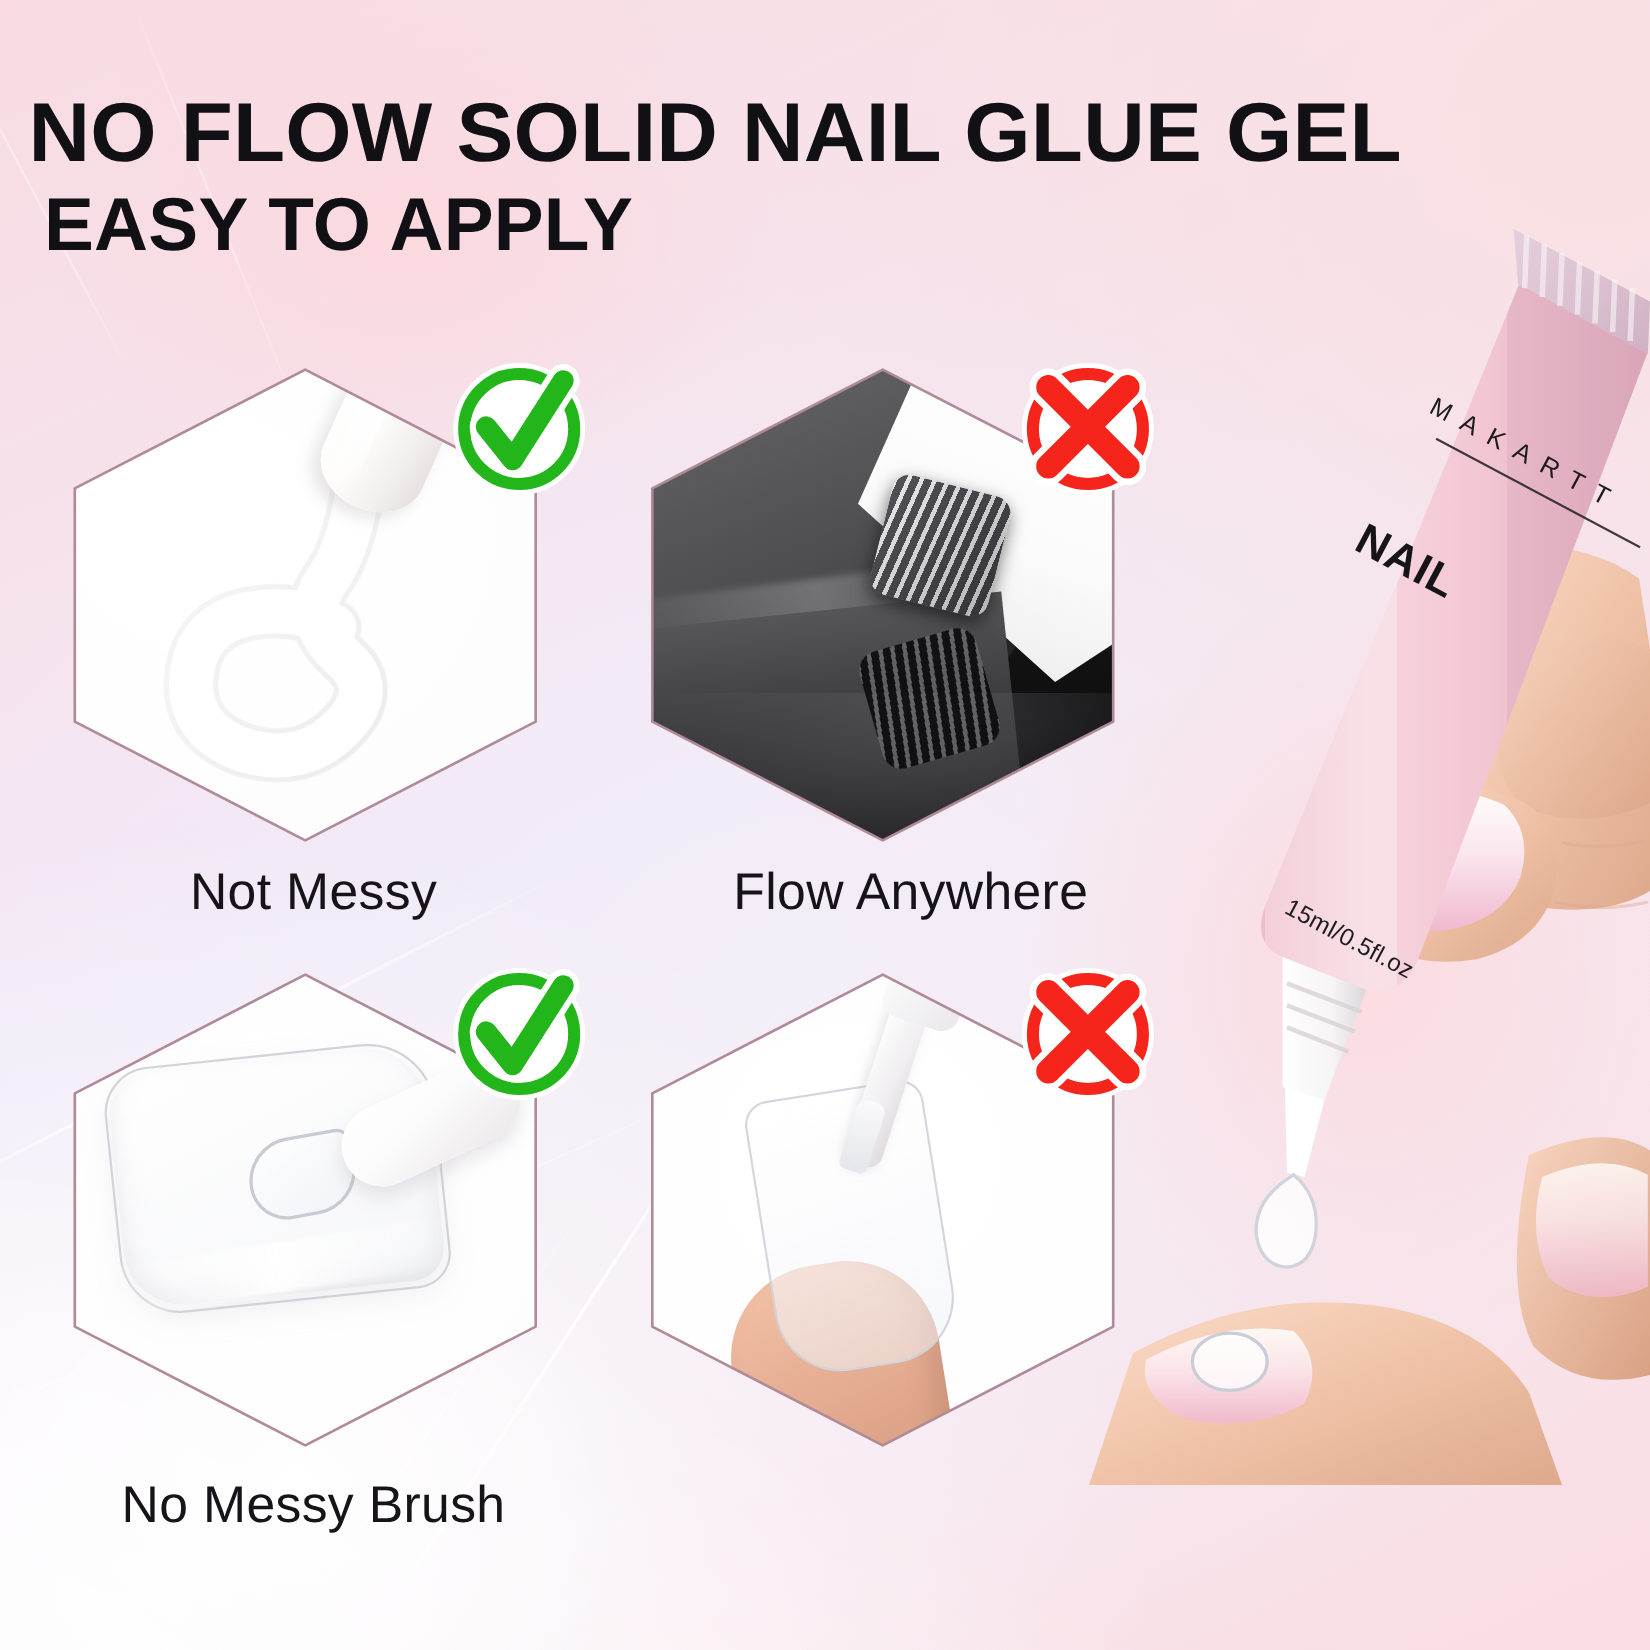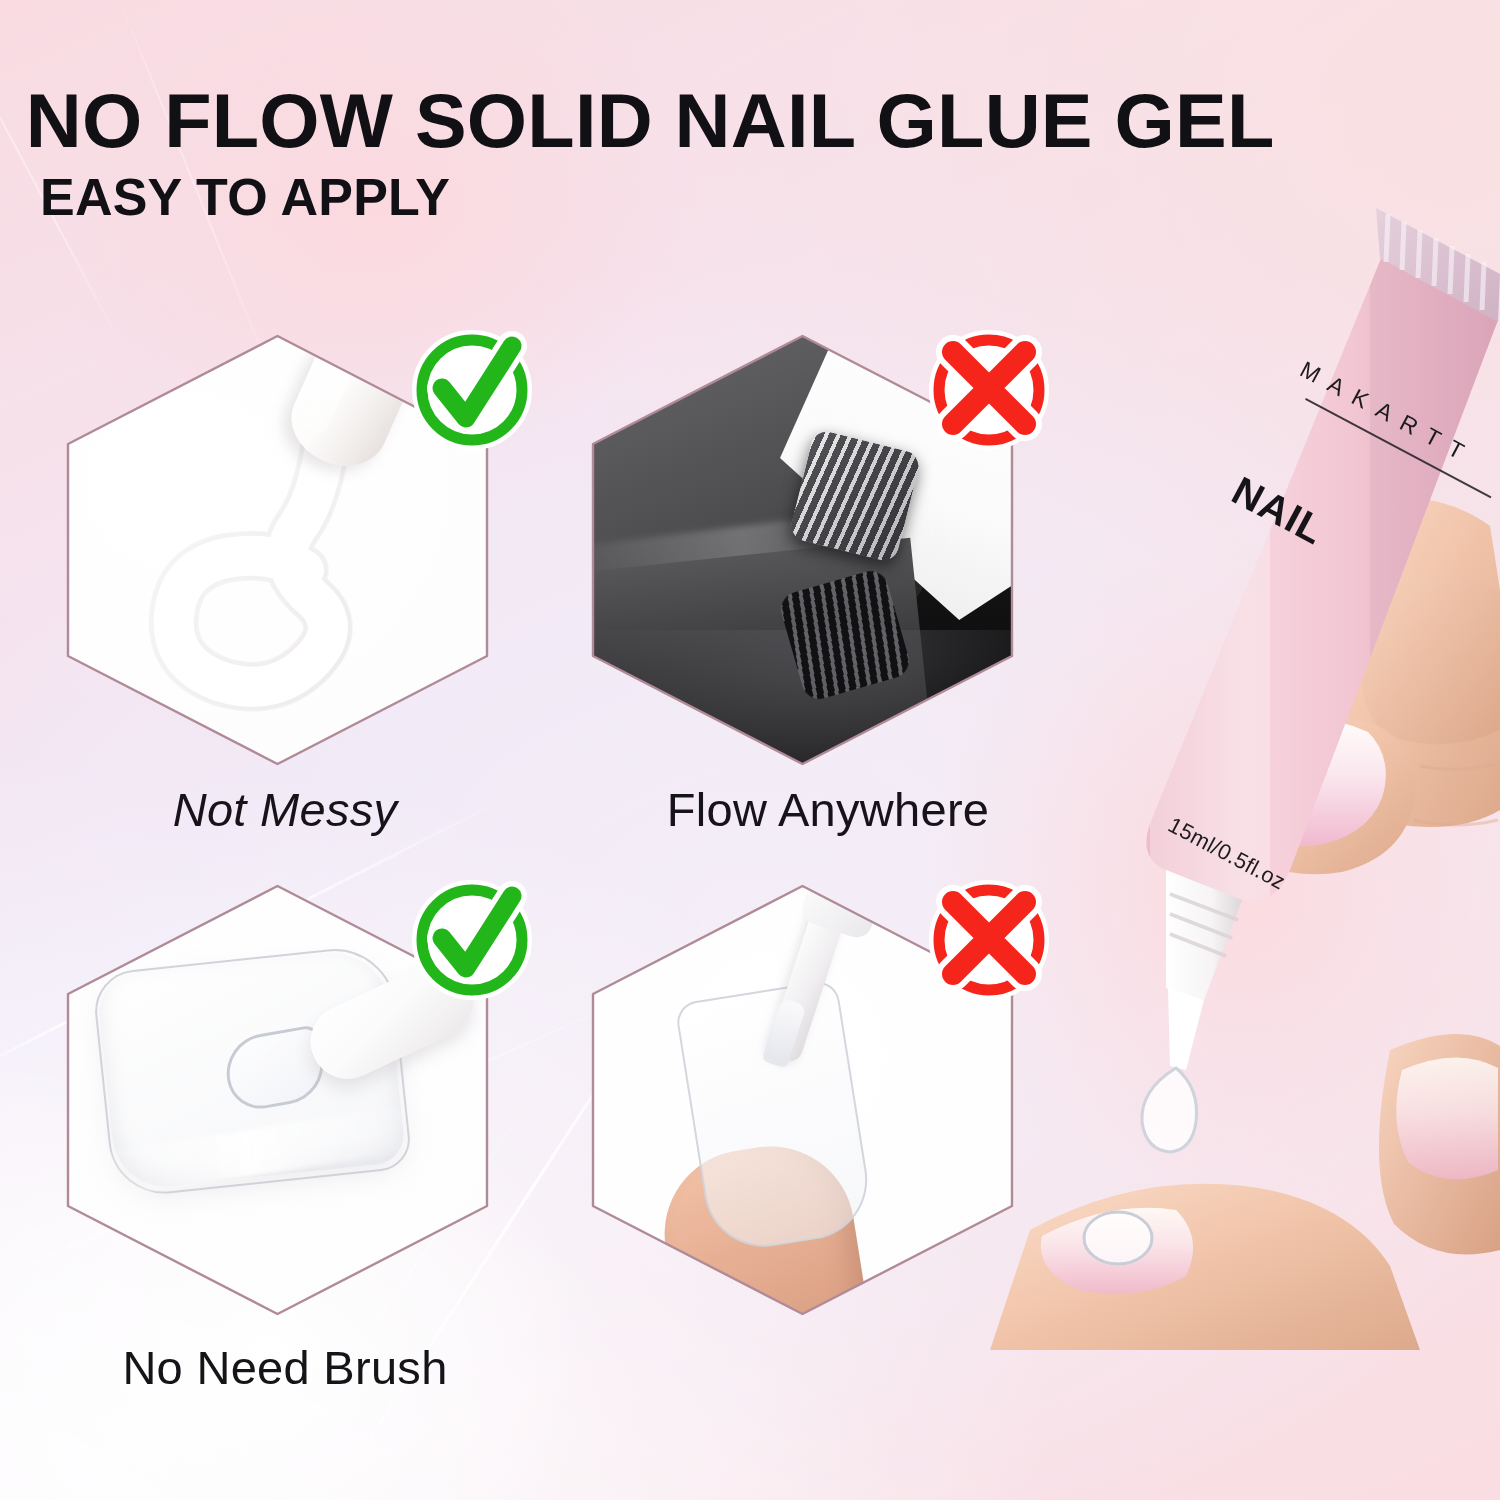--- a/index.html
+++ b/index.html
@@ -36,26 +36,26 @@
   .streak.s6{left:120px;top:0px;width:430px;height:2px;transform:rotate(68deg);opacity:.35;}
   .soft-band{position:absolute;left:-10%;bottom:-5%;width:90%;height:34%;
     background:linear-gradient(32deg, rgba(255,255,255,.75) 0%, rgba(255,255,255,0) 62%);
     filter:blur(26px);}
 
   
   .heading{position:absolute;left:0;right:0;top:86px;text-align:left;
     color:#111014;font-weight:bold;line-height:.93;letter-spacing:.2px;
     z-index:6;padding:0 40px;box-sizing:border-box;}
   .heading .l1{font-size:76px;display:block;white-space:nowrap;transform:scaleX(1.02);}
-  .heading .l2{font-size:52px;display:block;margin-top:16px;}
+  .heading .l2{font-size:68px;display:block;margin-top:16px;}
 
   
   .grid{position:absolute;left:40px;top:330px;width:1020px;height:1110px;z-index:4;}
   .cell{position:absolute;width:490px;height:470px;}
-  .cell.c0{left:0;top:0;font-style:italic;}
+  .cell.c0{left:0;top:0;}
   .cell.c1{left:525px;top:0;text-decoration:underline;}
   .cell.c2{left:0;top:550px;}
   .cell.c3{left:525px;top:550px;}
 
   .hexwrap{position:absolute;left:10px;top:0;width:455px;height:440px;}
   .hexclip{position:absolute;inset:0;
     clip-path:polygon(50% 1.5%, 96% 26%, 96% 74%, 50% 98.5%, 4% 74%, 4% 26%);
     overflow:hidden;background:#ffffff;}
   .hexstroke{position:absolute;inset:0;pointer-events:none;}
 
@@ -345,21 +345,21 @@
       </div>
 
       <svg class="badge" viewBox="0 0 128 128">
         <circle cx="64" cy="64" r="52" fill="#ffffff"></circle>
         <circle cx="64" cy="64" r="52" fill="none" stroke="#ffffff" stroke-width="16"></circle>
         <circle cx="64" cy="64" r="50" fill="none" stroke="#22b61a" stroke-width="11"></circle>
         <path d="M34 62 L58 92 L104 20" fill="none" stroke="#ffffff" stroke-width="30" stroke-linecap="round" stroke-linejoin="round"></path>
         <path d="M34 62 L58 92 L104 20" fill="none" stroke="#22b61a" stroke-width="19" stroke-linecap="round" stroke-linejoin="round"></path>
       </svg>
 
-      <div class="caption">No Need Brush</div>
+      <div class="caption">No Messy Brush</div>
     </div>
 
     <div class="cell c3">
       <div class="hexwrap">
         <div class="hexclip">
           <div class="sc4">
             <div class="finger"></div>
             <div class="nailplate"></div>
             <div class="brushstick"></div>
             <div class="bristle"></div>

